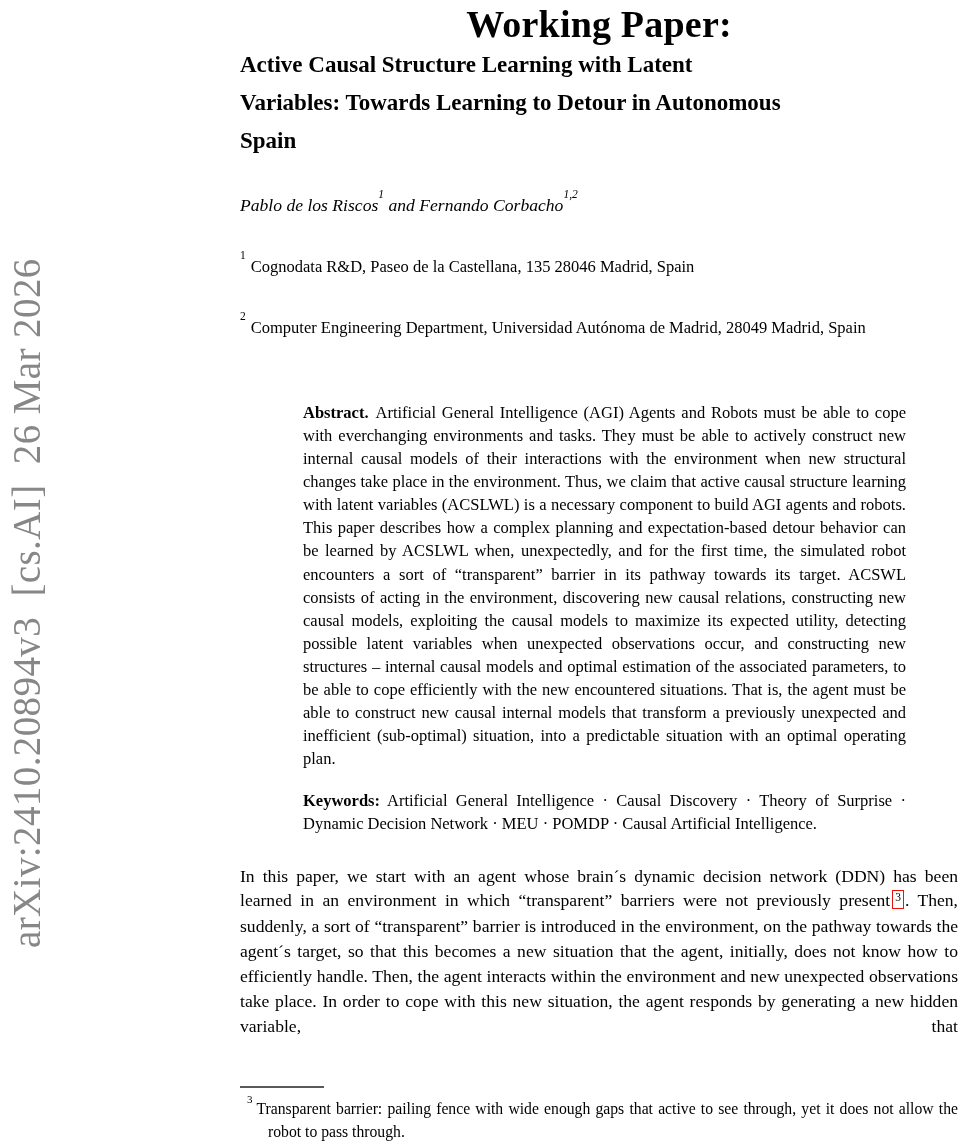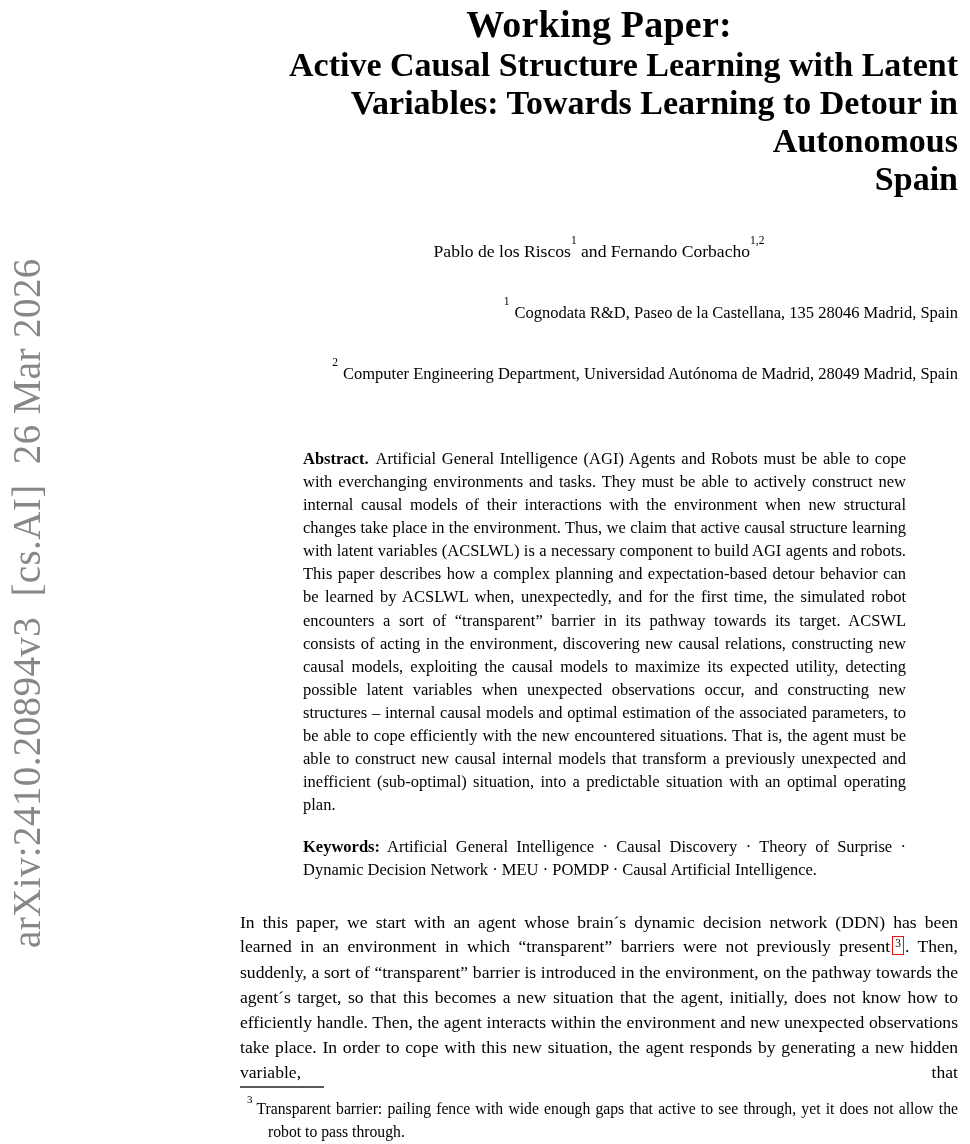--- a/index.html
+++ b/index.html
@@ -27,25 +27,25 @@
     left:240px; top:0;
     width:718px; height:924px;
   }
   .title-line1 {
     padding-top:3px;
     font-size:38px; font-weight:bold;
     line-height:43px;
     text-align:center;
     letter-spacing:0.2px;
   }
-  .subtitle { font-size:34px; font-weight:bold; line-height:38px; text-align:right; }
-  .authors { margin-top:36px; font-size:17.6px; line-height:24px; text-align:center; }
+  .subtitle { font-size:23px; font-weight:bold; line-height:38px; text-align:left; }
+  .authors { margin-top:28px; font-size:17.6px; line-height:24px; text-align:left;font-style:italic; }
   .authors sup, .affil sup { font-size:11.5px; position:relative; top:-6px; }
   .affils { margin-top:18px; }
-  .affil { font-size:16.5px; line-height:23.5px; text-align:right;margin-top:33px; }
+  .affil { font-size:16.5px; line-height:23.5px; text-align:left;margin-top:33px; }
   .affil sup { margin-right:5px; }
   .abstract {
     margin:62px 52px 0 63px;
     font-size:16.5px; line-height:23.1px;
     text-align:justify;
   }
   .keywords { margin-top:19px; }
   .blab { font-weight:bold; padding-right:7px; }
   .sec { margin-top:44px; font-size:22.5px; font-weight:bold; line-height:30px; }
   .secnum { margin-right:19px; }

